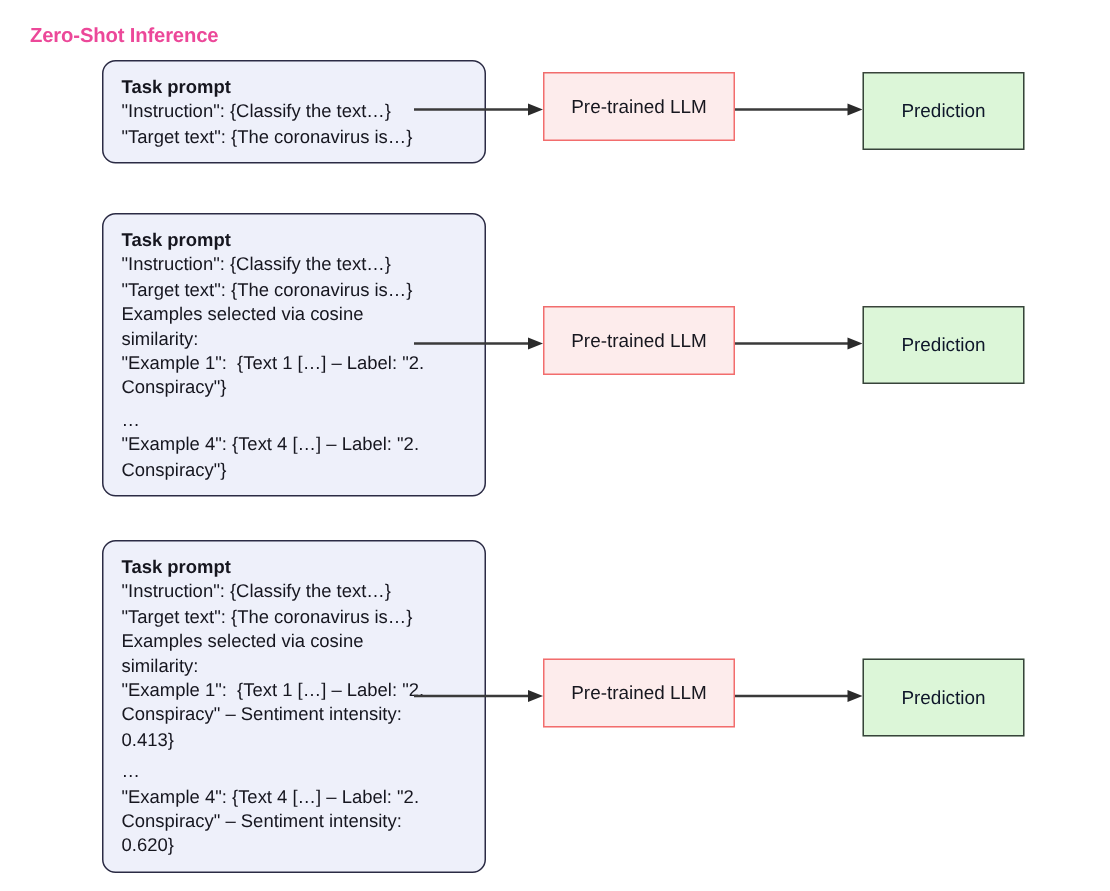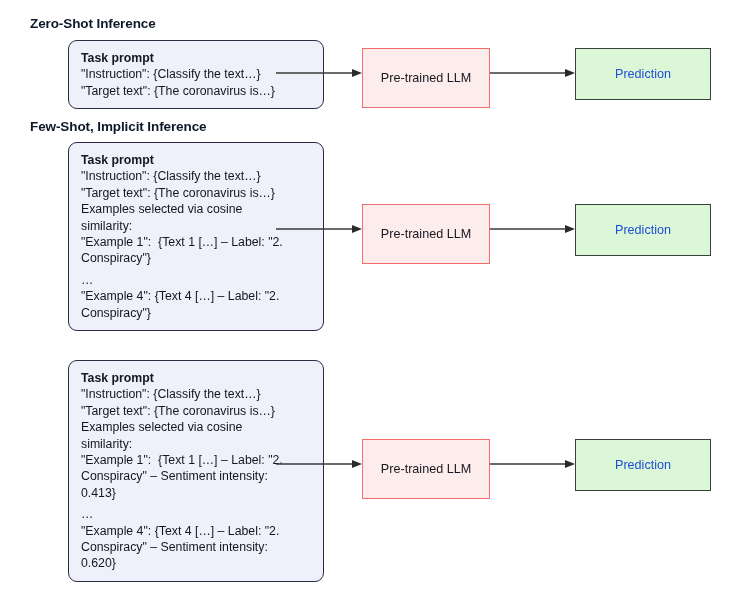--- a/index.html
+++ b/index.html
@@ -18,25 +18,25 @@
   }
 
   .canvas {
     position: absolute;
     inset: 0;
   }
 
   
   .section-heading {
     position: absolute;
-    left: 30px;
+    left: 20px;
     font-size: 13.5px;
     font-weight: bold;
     letter-spacing: -0.1px;
-    color: #0f172a;
+    color: #ec4899;
     white-space: nowrap;
   }
 
   
   .prompt-box {
     position: absolute;
     left: 20px;
     width: 256px;
     box-sizing: border-box;
     background: #eef0fa;
@@ -60,46 +60,46 @@
   .prompt-gap {
     display: block;
     height: 5px;
   }
 
   
   .llm-box {
     position: absolute;
     left: 362px;
     width: 128px;
-    height: 60px;
+    height: 46px;
     box-sizing: border-box;
     background: #fdecec;
     border: 1.6px solid #f26d6d;
     display: flex;
     align-items: center;
     justify-content: center;
     font-size: 12.6px;
     color: #17171f;
     white-space: nowrap;
   }
 
   
   .prediction-box {
     position: absolute;
     left: 575px;
-    width: 136px;
+    width: 108px;
     height: 52px;
     box-sizing: border-box;
     background: #dcf6d8;
     border: 1.6px solid #37433a;
     display: flex;
     align-items: center;
     justify-content: center;
     font-size: 12.6px;
-    color: #1d4ed8;
+    color: #0f172a;
     white-space: nowrap;
   }
 
   
   .arrow {
     position: absolute;
     height: 10px;
   }
   .arrow svg { display: block; overflow: visible; }
 </style>
@@ -130,21 +130,20 @@
     <svg width="85" height="10" viewBox="0 0 85 10">
       <line x1="0" y1="5" x2="78" y2="5" stroke="#3a3a3a" stroke-width="1.6"></line>
       <polygon points="85,5 75,1 75,9" fill="#2a2a2a"></polygon>
     </svg>
   </div>
 
   <div class="prediction-box" style="top:48px;">
     <span>Prediction</span>
   </div>
 
-  <div class="section-heading" style="top:119px;">Few-Shot, Implicit Inference</div>
 
   <div class="prompt-box" id="prompt-box-1" style="top:142px;">
     <span class="prompt-title">Task prompt</span>
     <span class="prompt-lines"><span class="prompt-line">"Instruction": {Classify the text…}</span><span class="prompt-line">"Target text": {The coronavirus is…}</span><span class="prompt-line">Examples selected via cosine</span><span class="prompt-line">similarity:</span><span class="prompt-line">"Example 1":  {Text 1 […] – Label: "2.</span><span class="prompt-line">Conspiracy"}</span><span class="prompt-gap"></span><span class="prompt-line">…</span><span class="prompt-line">"Example 4": {Text 4 […] – Label: "2.</span><span class="prompt-line">Conspiracy"}</span></span>
   </div>
 
   <div class="arrow" style="left:276px; top:224px; width:86px;">
     <svg width="86" height="10" viewBox="0 0 86 10">
       <line x1="0" y1="5" x2="79" y2="5" stroke="#3a3a3a" stroke-width="1.6"></line>
       <polygon points="86,5 76,1 76,9" fill="#2a2a2a"></polygon>

